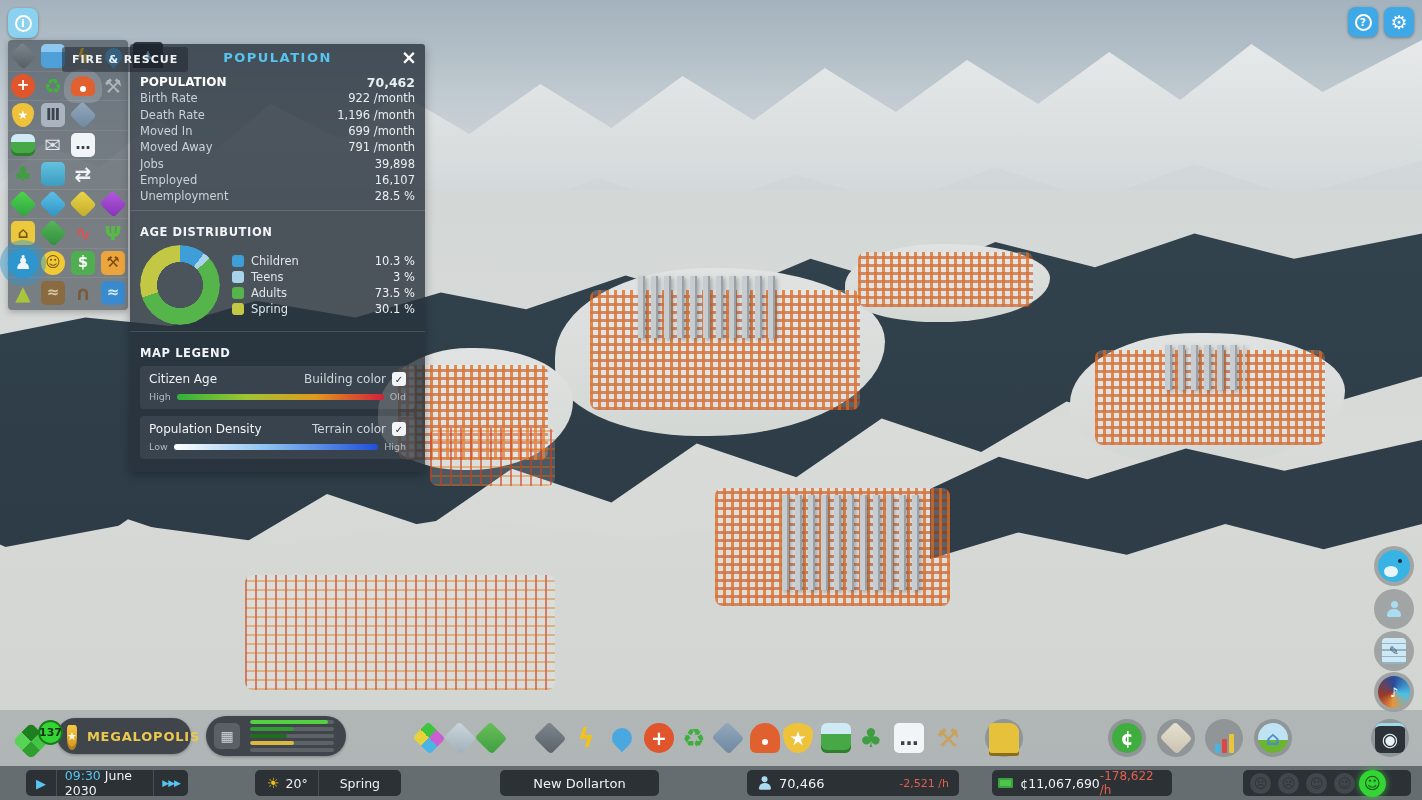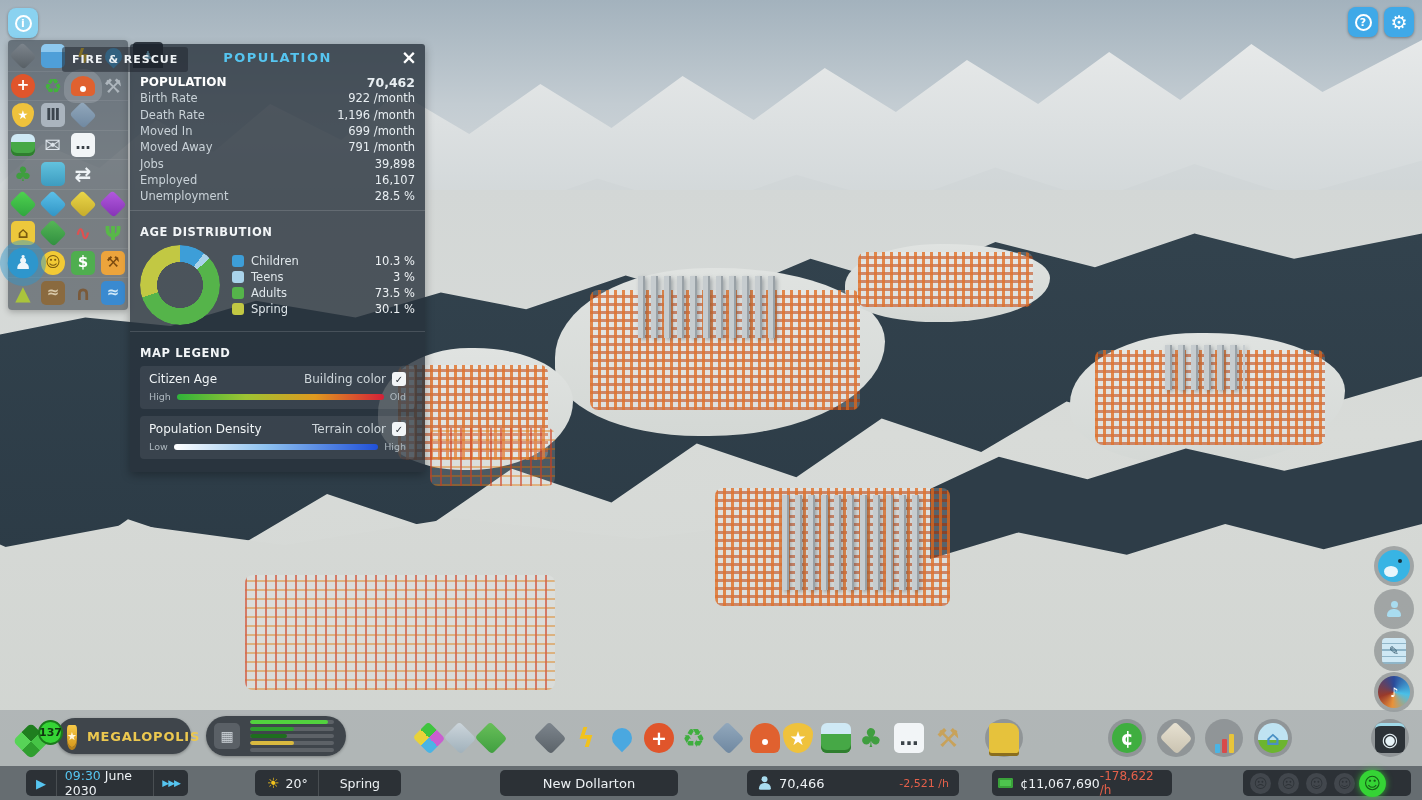--- a/index.html
+++ b/index.html
@@ -474,21 +474,21 @@
       </span>
       <span class="div"></span>
       <span class="cyan" style="padding:0 8px;font-size:9px;letter-spacing:-1px;">▶▶▶</span>
     </div>
     <div class="sp" style="left:255px;width:146px;">
       <span class="sun" style="padding:0 6px 0 12px;">☀</span>
       <span>20°</span>
       <span class="div" style="margin-left:10px;"></span>
       <span style="flex:1;text-align:center;">Spring</span>
     </div>
-    <div class="sp" style="left:500px;width:178px;justify-content:center;font-size:13px;">
+    <div class="sp" style="left:500px;width:159px;justify-content:center;font-size:13px;">
       <span>New Dollarton</span>
     </div>
     <div class="sp" style="left:747px;width:212px;padding:0 10px;">
       <span class="person" style="transform:scale(.85);"></span>
       <span style="margin-left:7px;font-size:13px;">70,466</span>
       <span class="red" style="margin-left:auto;font-size:11px;">-2,521 /h</span>
     </div>
     <div class="sp" style="left:992px;width:180px;padding:0 6px;">
       <span class="bill" style="width:16px;height:10px;border-radius:2px;background:#4ec44e;box-shadow:inset 0 0 0 2px #3aa23a;display:inline-block;"></span>
       <span style="margin-left:7px;font-size:12.5px;">¢11,067,690</span>

